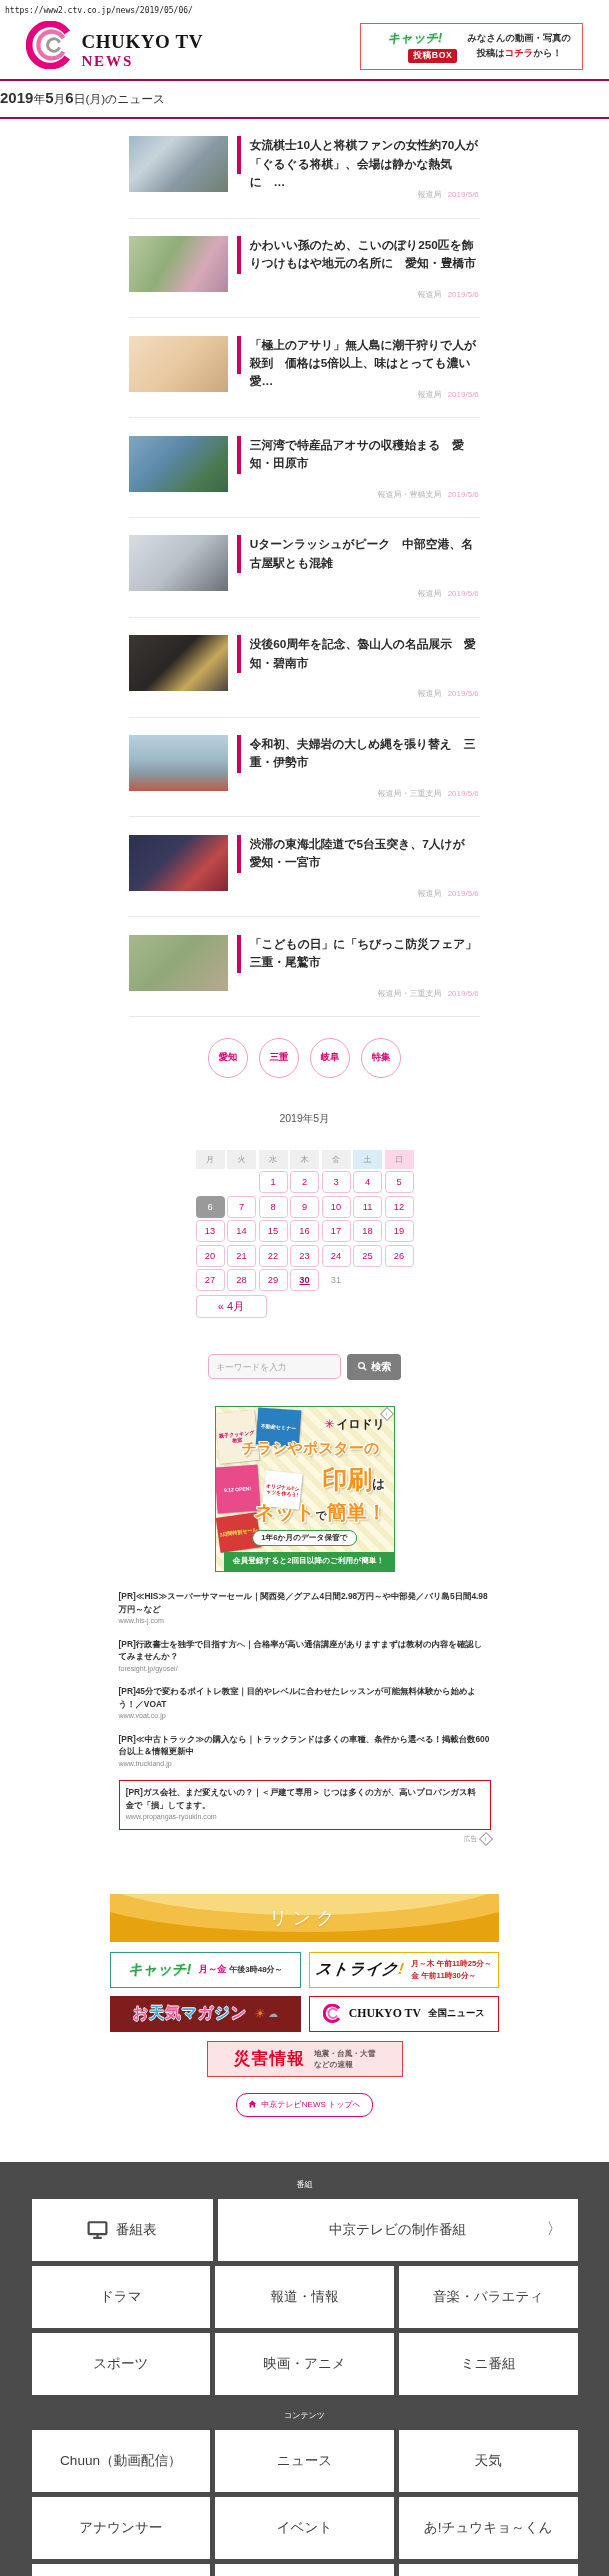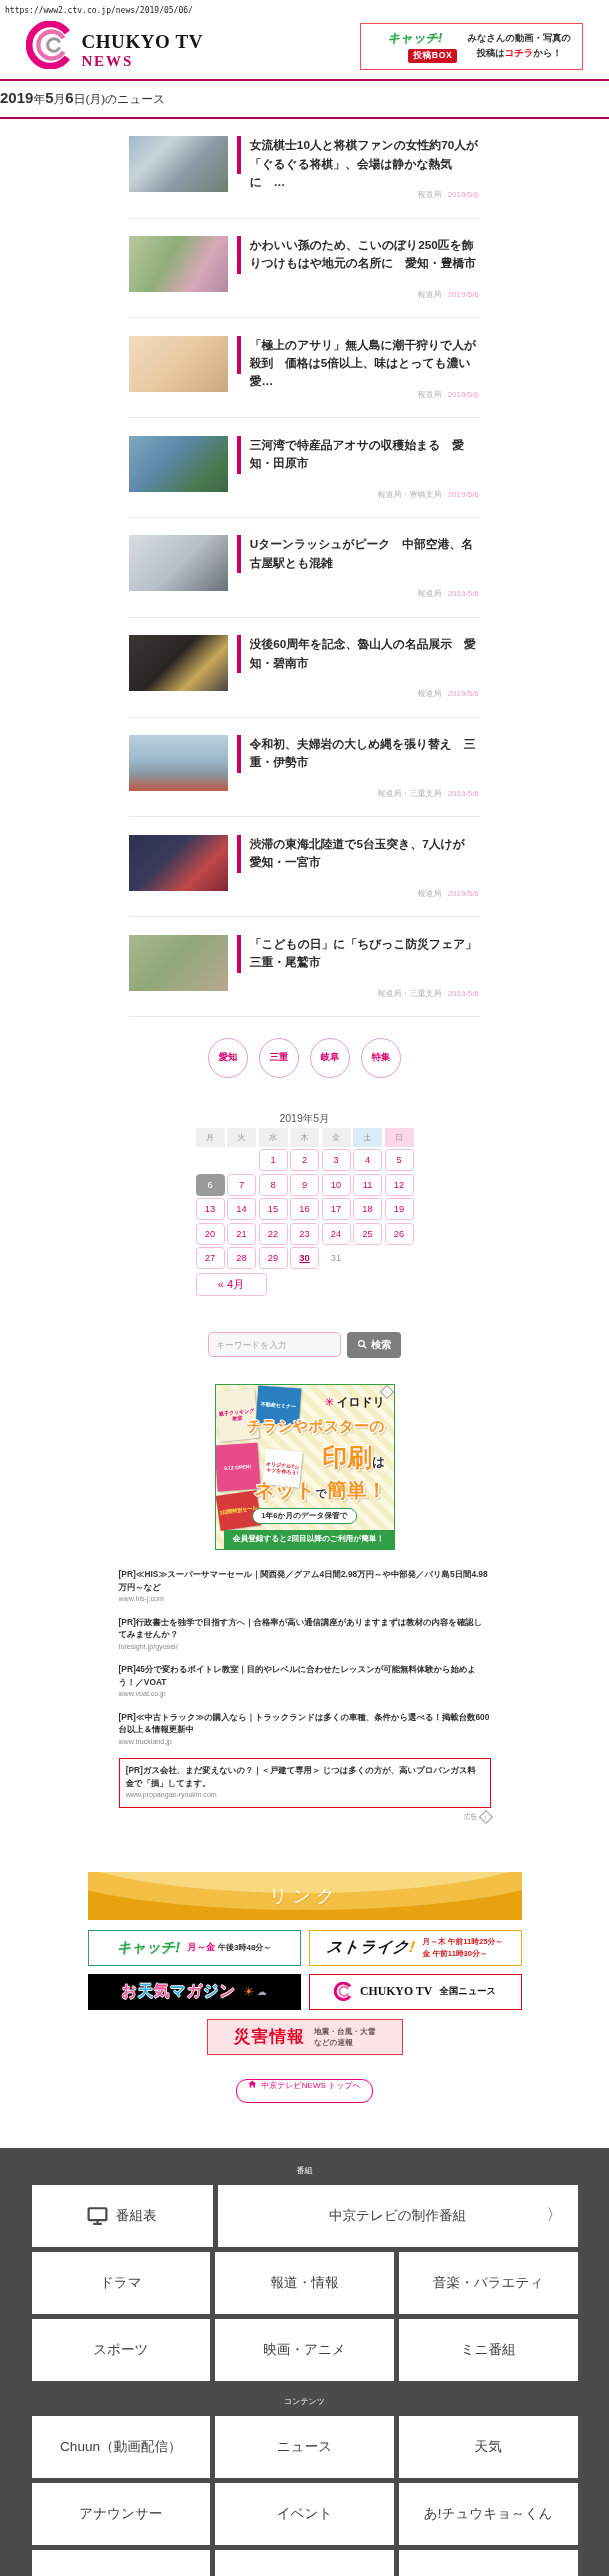--- a/index.html
+++ b/index.html
@@ -28,21 +28,21 @@
   .news-body{flex:1;min-height:64px;padding-left:8.7px;position:relative;box-sizing:border-box;}
   .news-title{font-size:11.8px;font-weight:bold;color:#2b2b2b;line-height:1.55;}
   .news-meta{position:absolute;right:1.2px;bottom:0;font-size:8px;white-space:nowrap;}
   .news-agency{color:#b3b3b3;margin-right:6.2px;}
   .news-date{color:#f29ec6;}
   
   .tags{display:flex;justify-content:center;gap:11px;margin-top:21px;}
   .tag{width:38px;height:38px;border:0.6px solid #ef9cc6;border-radius:50%;display:flex;align-items:center;justify-content:center;color:#d6006c;font-size:9.3px;font-weight:bold;cursor:pointer;background:#fff;}
   
   .calendar{width:218px;margin:34px auto 0;}
-  .cal-title{text-align:center;color:#555;font-size:10.5px;margin-bottom:2px;}
+  .cal-title{text-align:center;color:#555;font-size:10.5px;margin-bottom:24px;}
   .cal-grid{display:grid;grid-template-columns:repeat(7,1fr);gap:2.5px;}
   .wd{height:18.6px;background:#efefef;color:#999;font-size:8px;display:flex;align-items:center;justify-content:center;}
   .wd.sat{background:#d9ecf8;}
   .wd.sun{background:#fbd7e7;}
   .day{height:22px;display:flex;align-items:center;justify-content:center;font-size:9.3px;color:#d6006c;background:#fff;border:0.6px solid #f3bcd8;border-radius:3.7px;cursor:pointer;box-sizing:border-box;}
   .day.empty{border:none;background:transparent;cursor:default;}
   .day.plain{border:none;background:transparent;color:#999;cursor:default;}
   .day.selected{background:#9a9a9a;border-color:#9a9a9a;color:#fff;}
   .day.today{font-weight:bold;text-decoration:underline;color:#b0005c;}
   .cal-prev{margin-top:3.7px;width:69px;height:21px;border:0.6px solid #f3bcd8;border-radius:3.7px;background:#fff;color:#d6006c;font-size:11px;display:flex;align-items:center;justify-content:center;cursor:pointer;}
@@ -52,68 +52,68 @@
   .search-input::placeholder{color:#aaa;}
   .search-btn{height:26px;padding:0 10px;background:#7d7d7d;border:none;border-radius:3.7px;color:#fff;font-size:10px;font-weight:bold;display:flex;align-items:center;gap:3.7px;cursor:pointer;font-family:inherit;}
   
   .ad-banner{width:180px;height:166px;margin:26px auto 0;border:1.9px solid #2f9e44;position:relative;background:repeating-linear-gradient(45deg,#fdf8e0 0 6.2px,#f6eec6 6.2px 12.4px);overflow:hidden;box-sizing:border-box;cursor:pointer;}
   .ad-info-icon{position:absolute;top:1.9px;right:1.9px;width:8px;height:8px;border:0.6px solid #999;transform:rotate(45deg);display:flex;align-items:center;justify-content:center;color:#999;background:#fff;z-index:5;}
   .ad-info-icon span{transform:rotate(-45deg);font-size:5.6px;}
   .irodori{position:absolute;top:10px;right:8.7px;font-size:11.8px;font-weight:bold;color:#222;z-index:3;}
   .irodori .flower{color:#e6007f;margin-right:1.9px;}
   .orange-pop{color:#f7931e;font-weight:bold;text-shadow:-1.2px 0 #fff,1.2px 0 #fff,0 -1.2px #fff,0 1.2px #fff,1.2px 1.2px #fff,-1.2px -1.2px #fff,1.9px 1.9px 1.9px rgba(90,60,0,.35);}
   .dark-pop{color:#333;font-weight:bold;text-shadow:-1.2px 0 #fff,1.2px 0 #fff,0 -1.2px #fff,0 1.2px #fff;}
-  .ad-line1{position:absolute;top:32px;left:26px;right:3.7px;text-align:center;font-size:15px;z-index:3;white-space:nowrap;}
+  .ad-line1{position:absolute;top:32px;left:26px;right:3.7px;text-align:left;font-size:15px;z-index:3;white-space:nowrap;}
   .ad-line2{position:absolute;top:56px;right:8.7px;z-index:3;}
   .ad-line2 .big{font-size:25px;}
   .ad-line2 .small{font-size:12.4px;}
   .ad-line3{position:absolute;top:92px;left:37px;right:5px;text-align:center;z-index:3;white-space:nowrap;}
   .ad-line3 .big{font-size:20px;}
   .ad-line3 .small{font-size:11px;}
   .ad-pill{position:absolute;left:50%;transform:translateX(-50%);bottom:25px;background:#fff;border:1.2px solid #2f9e44;border-radius:10px;font-size:7.7px;padding:1.9px 8.7px;white-space:nowrap;color:#333;font-weight:bold;z-index:4;}
   .ad-bottom{position:absolute;bottom:0;left:8px;right:0;background:#2f9e44;color:#fff;font-size:7.7px;font-weight:bold;text-align:center;padding:4.3px 0;z-index:3;white-space:nowrap;}
   .flyer{position:absolute;font-size:5px;font-weight:bold;line-height:1.3;display:flex;align-items:center;justify-content:center;text-align:center;box-shadow:0.6px 0.6px 1.9px rgba(0,0,0,.35);z-index:2;padding:1.2px;box-sizing:border-box;}
   
   .text-ads{width:372px;margin:18.6px auto 0;}
   .text-ad{margin-bottom:12.4px;cursor:pointer;}
   .text-ad .t{font-size:8.4px;font-weight:bold;color:#333;line-height:1.5;}
   .text-ad .u{font-size:7.1px;color:#8a8a8a;margin-top:1.9px;font-weight:normal;}
   .text-ad.hl{border:1.9px solid #e60012;padding:5px 6.2px 7.4px;margin-bottom:3.7px;}
   .ad-choice{display:flex;justify-content:flex-end;align-items:center;gap:3.1px;margin-top:2.5px;color:#999;font-size:6.8px;}
   .dia{width:8px;height:8px;border:0.6px solid #999;transform:rotate(45deg);display:flex;align-items:center;justify-content:center;cursor:pointer;}
   .dia span{transform:rotate(-45deg);font-size:5.6px;color:#999;}
   
-  .links{width:434px;margin:50px auto 0;}
+  .links{width:389px;margin:50px auto 0;}
   .links-banner{height:48px;background:#e7a30f;position:relative;overflow:hidden;display:flex;align-items:center;justify-content:center;}
   .links-banner::before{content:"";position:absolute;left:-15%;top:-150%;width:130%;height:230%;border-radius:50%;background:#f3bf45;}
   .links-banner::after{content:"";position:absolute;left:-10%;top:-185%;width:120%;height:230%;border-radius:50%;background:#f8d97e;}
   .links-heading{position:relative;color:#fff;font-size:18px;letter-spacing:5px;z-index:2;text-shadow:0 0.6px 1.2px rgba(150,100,0,.3);}
   .links-grid{display:grid;grid-template-columns:1fr 1fr;gap:8px;margin-top:10px;}
   .link-tile{height:36px;background:#fff;display:flex;align-items:center;justify-content:center;gap:7.4px;cursor:pointer;box-sizing:border-box;overflow:hidden;}
   .tile-catch{border:0.6px solid #2e9e7a;}
   .tile-strike{border:0.6px solid #f0b000;}
-  .tile-weather{background:#000000;}
+  .tile-weather{background:#7f1d1d;}
   .tile-zenkoku{border:0.6px solid #e60012;}
   .catch-days{color:#e4007f;font-weight:bold;font-size:9.3px;}
   .catch-time{color:#333;font-weight:bold;font-size:8px;}
   .strike-logo{font-weight:bold;font-style:italic;font-size:15.5px;color:#131313;transform:skewX(-8deg);letter-spacing:0.6px;}
   .strike-logo em{font-style:inherit;color:#f0a000;}
   .strike-time{color:#cc2222;font-size:7.7px;font-weight:bold;line-height:1.5;text-align:left;}
   .weather-logo{font-size:15.5px;font-weight:bold;letter-spacing:0.6px;text-shadow:-0.6px 0 #fff,0.6px 0 #fff,0 -0.6px #fff,0 0.6px #fff,1.2px 1.2px 0 rgba(0,0,0,.15);}
   .weather-logo .wc1{color:#f0589a;}
   .weather-logo .wc2{color:#35aade;}
   .sun-icon{color:#f08020;font-size:12.4px;}
   .cloud-icon{color:#9aa7ae;font-size:10px;margin-left:-5px;}
   .zk-brand{font-family:"Liberation Serif",serif;font-weight:bold;font-size:11.8px;color:#111;}
   .zk-label{font-size:9.3px;font-weight:bold;color:#111;}
   .disaster{width:196px;height:36px;margin:9.3px auto 0;background:#fbe3e6;border:1.2px solid #e63946;display:flex;align-items:center;justify-content:center;gap:8.7px;cursor:pointer;box-sizing:border-box;}
   .disaster-title{color:#e60026;font-size:16.7px;font-weight:bold;letter-spacing:1.2px;text-shadow:0.6px 0.6px 0 #fff,1.2px 1.2px 0 rgba(150,0,0,.25);}
   .disaster-desc{font-size:7.7px;color:#6b5a5a;font-weight:bold;line-height:1.45;}
   
-  .news-top-btn{width:135px;height:22px;margin:24px auto 45px;border:0.6px solid #e4007f;border-radius:11px;color:#e4007f;font-size:8px;display:flex;align-items:flex-start;justify-content:center;gap:4.3px;cursor:pointer;background:#fff;}
+  .news-top-btn{width:135px;height:22px;margin:16px auto 45px;border:0.6px solid #e4007f;border-radius:11px;color:#e4007f;font-size:8px;display:flex;align-items:center;justify-content:center;gap:4.3px;cursor:pointer;background:#fff;}
   
   .site-footer{background:#4b4b4b;padding-top:17.4px;}
   .f-label{text-align:center;color:#fff;font-size:8px;margin-bottom:8.7px;}
   .f-label.mt{margin-top:15px;}
   .f-grid{width:546px;margin:0 auto 5px;display:grid;gap:5px;}
   .row-top{grid-template-columns:181px 1fr;}
   .cols3{grid-template-columns:repeat(3,1fr);}
   .f-tile{background:#fff;height:62px;display:flex;align-items:center;justify-content:center;color:#3f3f3f;font-size:13.6px;cursor:pointer;position:relative;gap:7.4px;}
   .f-chevron{position:absolute;right:15px;font-size:16px;color:#555;}
 </style>

